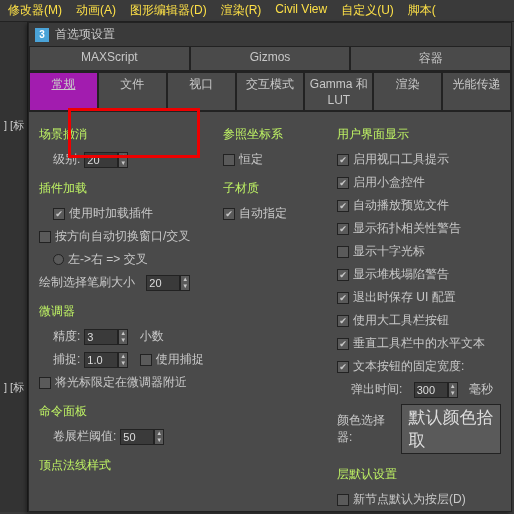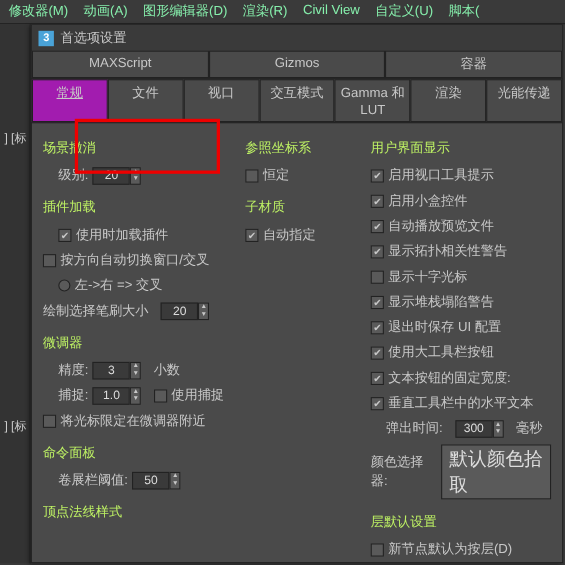--- a/index.html
+++ b/index.html
@@ -1,35 +1,35 @@
 <!DOCTYPE html>
 <html><head>
 <meta charset="utf-8">
 <style>
   * { margin: 0; padding: 0; box-sizing: border-box; font-family: "Microsoft YaHei", sans-serif; }
   body { background: #3a3a3a; color: #c8c8c8; font-size: 12px; width: 514px; height: 514px; overflow: hidden; position: relative; }
   .topmenu { background: #3a3a3a; padding: 2px 8px; display: flex; gap: 14px; font-size: 12px; border-bottom: 1px solid #222; }
-  .topmenu span { color: #86efac; cursor: default; }
+  .topmenu span { color: #fde047; cursor: default; }
   .window { position: absolute; left: 28px; top: 22px; width: 484px; height: 490px; background: #4a4a4a; border: 1px solid #222; box-shadow: -2px 2px 4px rgba(0,0,0,.4); }
   .titlebar { background: #3a3a3a; padding: 3px 6px; display: flex; align-items: center; gap: 6px; font-size: 12px; }
   .titlebar .ico { width: 14px; height: 14px; background: #4aa3d8; display: inline-block; text-align: center; line-height: 14px; color: #fff; font-size: 10px; font-weight: bold; }
   .tabrow { display: flex; background: #3a3a3a; border-bottom: 1px solid #222; }
   .tab { padding: 3px 0; text-align: center; border: 1px solid #222; background: #4a4a4a; font-size: 12px; flex: 1; }
   .tab.active { background: #a21caf; text-decoration: underline; }
   .body { padding: 8px 10px; display: flex; gap: 14px; }
   .col { display: flex; flex-direction: column; gap: 6px; }
   .col.l { width: 170px; } .col.m { width: 100px; } .col.r { flex: 1; }
   .grp-title { color: #bef264; margin-top: 6px; margin-bottom: 2px; }
   .row { display: flex; align-items: center; gap: 4px; }
   .check { width: 12px; height: 12px; border: 1px solid #222; background: #5a5a5a; display: inline-flex; align-items: center; justify-content: center; font-size: 9px; color: #c8c8c8; }
   .check.on::before { content: "✔"; }
   .radio { width: 11px; height: 11px; border: 1px solid #222; border-radius: 50%; background: #5a5a5a; display: inline-flex; align-items: center; justify-content: center; }
   .radio.on::before { content: ""; width: 5px; height: 5px; background: #c8c8c8; border-radius: 50%; }
   .spin { display: inline-flex; align-items: center; }
-  .spin input { width: 34px; background: #3a3a3a; border: 1px solid #222; color: #ddd; font-size: 11px; padding: 1px 2px; text-align: center; }
+  .spin input { width: 34px; background: #3a3a3a; border: 1px solid #222; color: #ddd; font-size: 11px; padding: 1px 2px; text-align: left; }
   .spin .arrows { width: 10px; height: 16px; background: #5a5a5a; border: 1px solid #222; display: flex; flex-direction: column; }
   .spin .arrows span { flex: 1; font-size: 6px; text-align: center; line-height: 7px; }
   .btn { background: #5a5a5a; border: 1px solid #222; padding: 1px 6px; font-size: 17px; color: #ddd; }
   .indent { padding-left: 14px; }
   .redbox { position: absolute; left: 68px; top: 108px; width: 132px; height: 50px; border: 3px solid #e00; pointer-events: none; }
   .leftedge { position: absolute; left: 0; top: 22px; width: 28px; height: 490px; background: #333; border-right: 1px solid #222; }
   .leftedge .mark { position: absolute; left: 4px; font-size: 11px; color: #ccc; }
 </style>
 </head>
 <body>
@@ -184,25 +184,25 @@
       <div class="row">
           <span class="check on"></span>
           <span>退出时保存 UI 配置</span>
         </div>
       <div class="row">
           <span class="check on"></span>
           <span>使用大工具栏按钮</span>
         </div>
       <div class="row">
           <span class="check on"></span>
+          <span>垂直工具栏中的水平文本</span>
+        </div>
+      <div class="row">
+          <span class="check on"></span>
           <span>文本按钮的固定宽度:</span>
-        </div>
-      <div class="row">
-          <span class="check on"></span>
-          <span>垂直工具栏中的水平文本</span>
         </div>
       <div class="row indent"><span>弹出时间:</span>&nbsp;<span class="spin">
             <input value="300" style="">
             <span class="arrows">
               <span>▲</span>
               <span>▼</span>
             </span>
           </span>&nbsp;<span>毫秒</span></div>
       <div class="row"><span>颜色选择器:</span>&nbsp;<span class="btn">默认颜色拾取</span></div>
 

